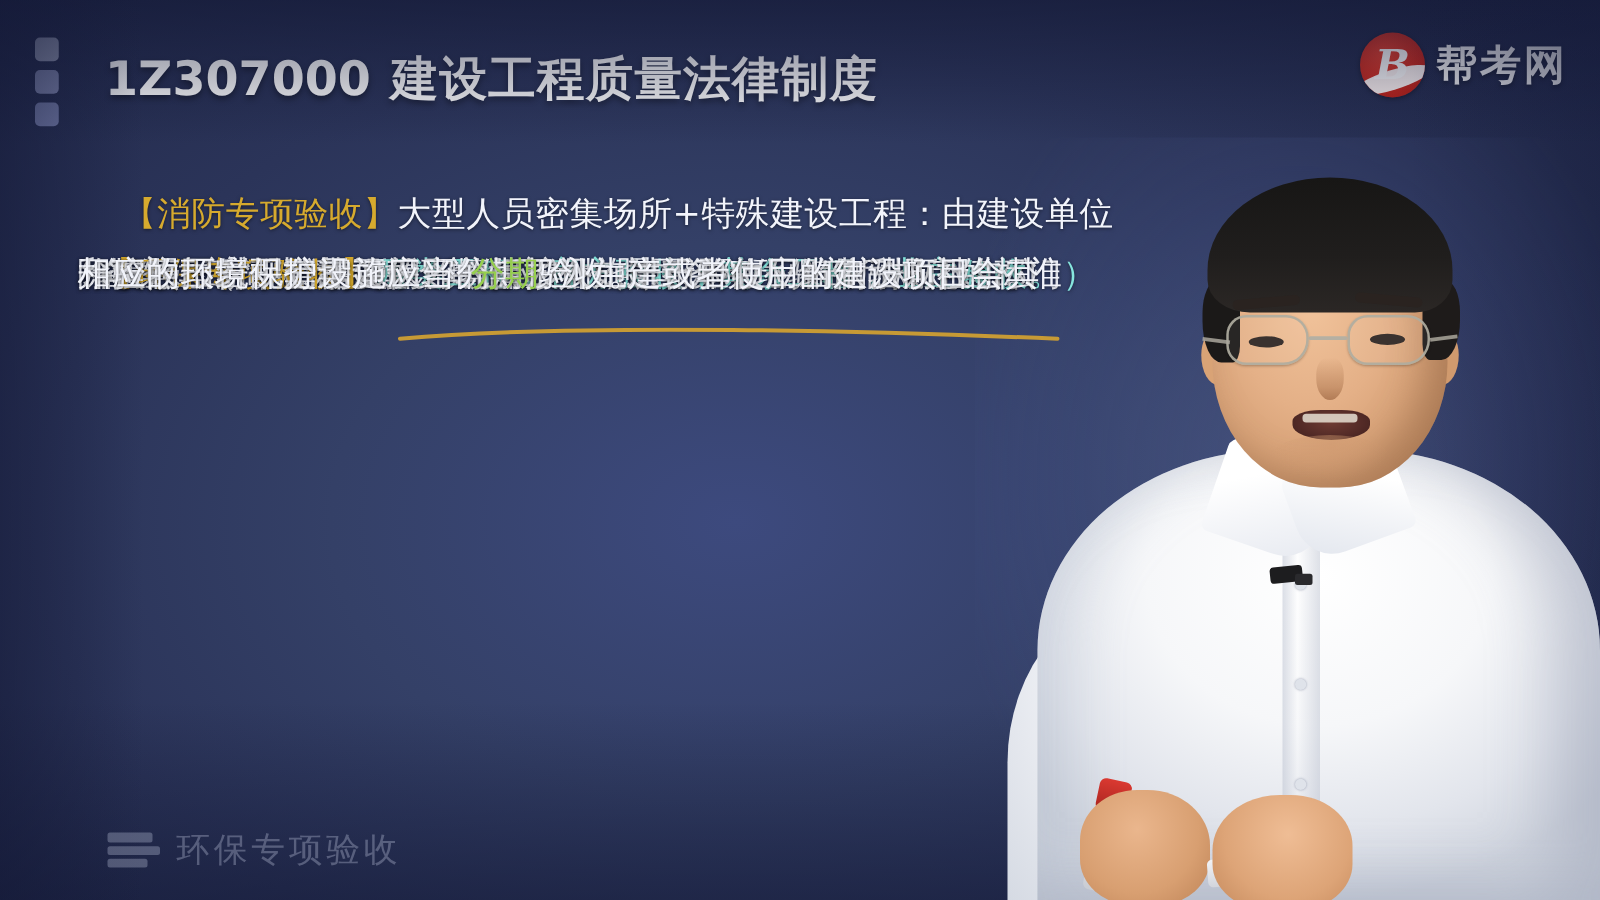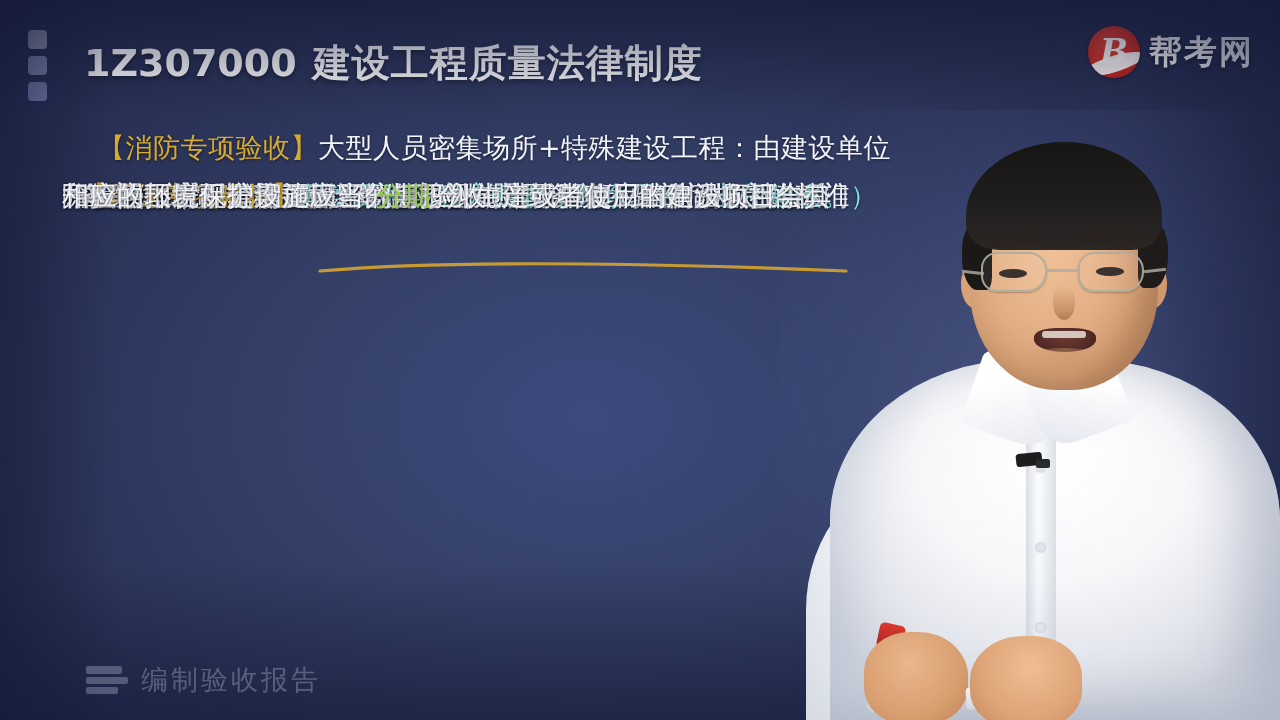--- a/index.html
+++ b/index.html
@@ -109,21 +109,21 @@
     color: #ffffff;
     font-size: 33px;
     font-weight: bold;
     letter-spacing: 2px;
     text-shadow: 0 2px 4px rgba(0,0,0,.45);
   }
 
   
   #content {
     position: absolute;
-    left: 62px; top: 124px;
+    left: 62px; top: 148px;
     width: 810px;
     z-index: 4;
   }
   .line {
     height: 48px;
     line-height: 48px;
     color: #f2f4fb;
     font-size: 27px;
     letter-spacing: .5px;
     white-space: nowrap;
@@ -389,17 +389,17 @@
     <div class="markerDark"></div>
     <div class="handR"></div>
   </div>
 
   <div id="watermark">
     <div id="wm-icon">
       <i></i>
         <i></i>
         <i></i>
     </div>
-    <div id="wm-text">编制验收报告</div>
+    <div id="wm-text">环保专项验收</div>
   </div>
 
   <div id="vignette"></div>
 </div>
 
 </body></html>

